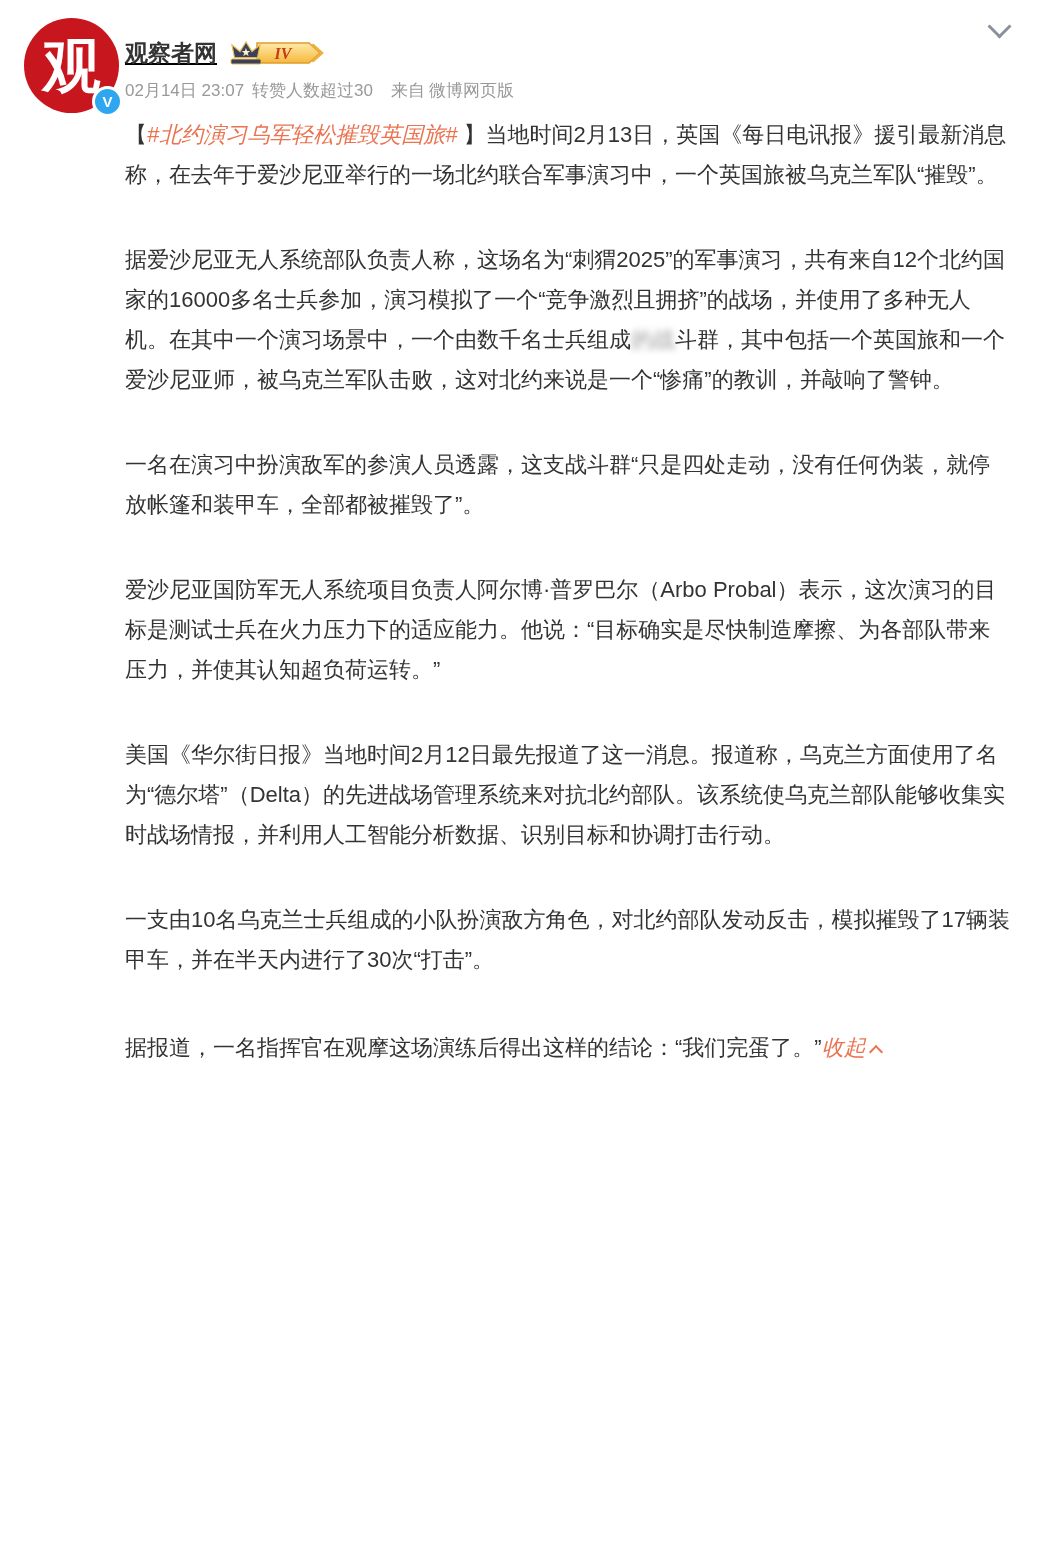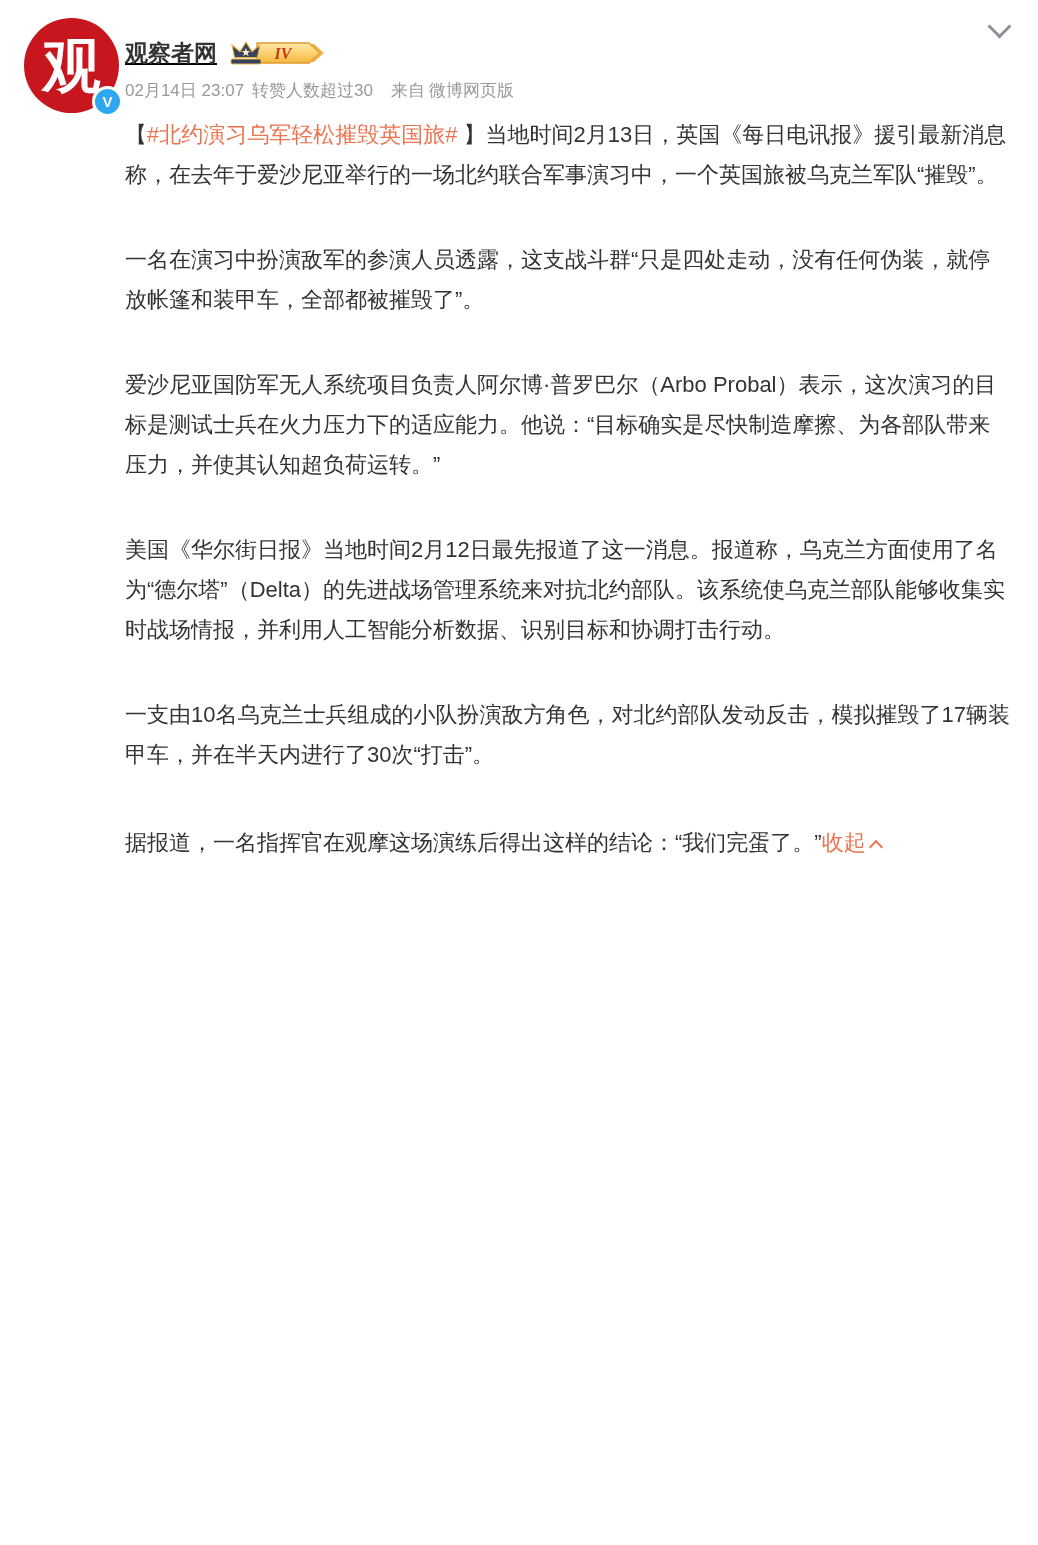--- a/index.html
+++ b/index.html
@@ -37,21 +37,21 @@
   .vip-badge { margin-left: 10px; cursor: pointer; flex: 0 0 auto; }
   .meta { margin-top: 7px; font-size: 17px; color: #999; white-space: nowrap; }
   .meta .repost { margin-left: 8px; }
   .meta .src-wrap { margin-left: 18px; }
   .meta .src { margin-left: 4px; color: #999; text-decoration: none; cursor: pointer; margin-top: 12px; }
 
   
   .body-text { margin-top: 13px; }
   .para { margin: 0 0 45px 0; font-size: 22px; line-height: 40px; color: #333; letter-spacing: 0; }
   .para:last-child { margin-bottom: 0; margin-top: 48px; }
-  a.hashtag, a.collapse { color: #eb7350; text-decoration: none; cursor: pointer; }
+  a.hashtag, a.collapse { color: #eb7350; text-decoration: none; cursor: pointer; font-style: italic; }
   .blur-seg { filter: blur(3px); opacity: 0.5; }
   .chev-up {
     display: inline-block; width: 10px; height: 10px; margin-left: 5px;
     border-top: 2.5px solid #eb7350; border-right: 2.5px solid #eb7350;
     transform: rotate(-45deg); position: relative; top: 2px;
   }
 </style>
 </head>
 <body>
 
@@ -86,20 +86,21 @@
         <text x="19" y="19.5" text-anchor="middle" font-size="11" fill="#fff3cf">★</text>
       </svg>
     </div>
 
     <div class="meta">
       <span>02月14日 23:07</span><span class="repost">转赞人数超过30</span><span class="src-wrap"><span>来自</span><a class="src">微博网页版</a></span>
     </div>
 
     <div class="body-text" id="post-body">
         <p class="para"><span>【</span><a class="hashtag">#北约演习乌军轻松摧毁英国旅#</a><span> 】当地时间2月13日，英国《每日电讯报》援引最新消息称，在去年于爱沙尼亚举行的一场北约联合军事演习中，一个英国旅被乌克兰军队“摧毁”。</span></p>
+        <p class="para"><span>据爱沙尼亚无人系统部队负责人称，这场名为“刺猬2025”的军事演习，共有来自12个北约国家的16000多名士兵参加，演习模拟了一个“竞争激烈且拥挤”的战场，并使用了多种无人机。在其中一个演习场景中，一个由数千名士兵组成</span><span class="blur-seg">的战</span><span>斗群，其中包括一个英国旅和一个爱沙尼亚师，被乌克兰军队击败，这对北约来说是一个“惨痛”的教训，并敲响了警钟。</span></p>
         <p class="para"><span>一名在演习中扮演敌军的参演人员透露，这支战斗群“只是四处走动，没有任何伪装，就停放帐篷和装甲车，全部都被摧毁了”。</span></p>
         <p class="para"><span>爱沙尼亚国防军无人系统项目负责人阿尔博·普罗巴尔（Arbo Probal）表示，这次演习的目标是测试士兵在火力压力下的适应能力。他说：“目标确实是尽快制造摩擦、为各部队带来压力，并使其认知超负荷运转。”</span></p>
         <p class="para"><span>美国《华尔街日报》当地时间2月12日最先报道了这一消息。报道称，乌克兰方面使用了名为“德尔塔”（Delta）的先进战场管理系统来对抗北约部队。该系统使乌克兰部队能够收集实时战场情报，并利用人工智能分析数据、识别目标和协调打击行动。</span></p>
         <p class="para"><span>一支由10名乌克兰士兵组成的小队扮演敌方角色，对北约部队发动反击，模拟摧毁了17辆装甲车，并在半天内进行了30次“打击”。</span></p>
         <p class="para"><span>据报道，一名指挥官在观摩这场演练后得出这样的结论：“我们完蛋了。”</span><a class="collapse">收起</a><span class="chev-up"></span></p>
       </div>
   </div>
 
 </div>
 

